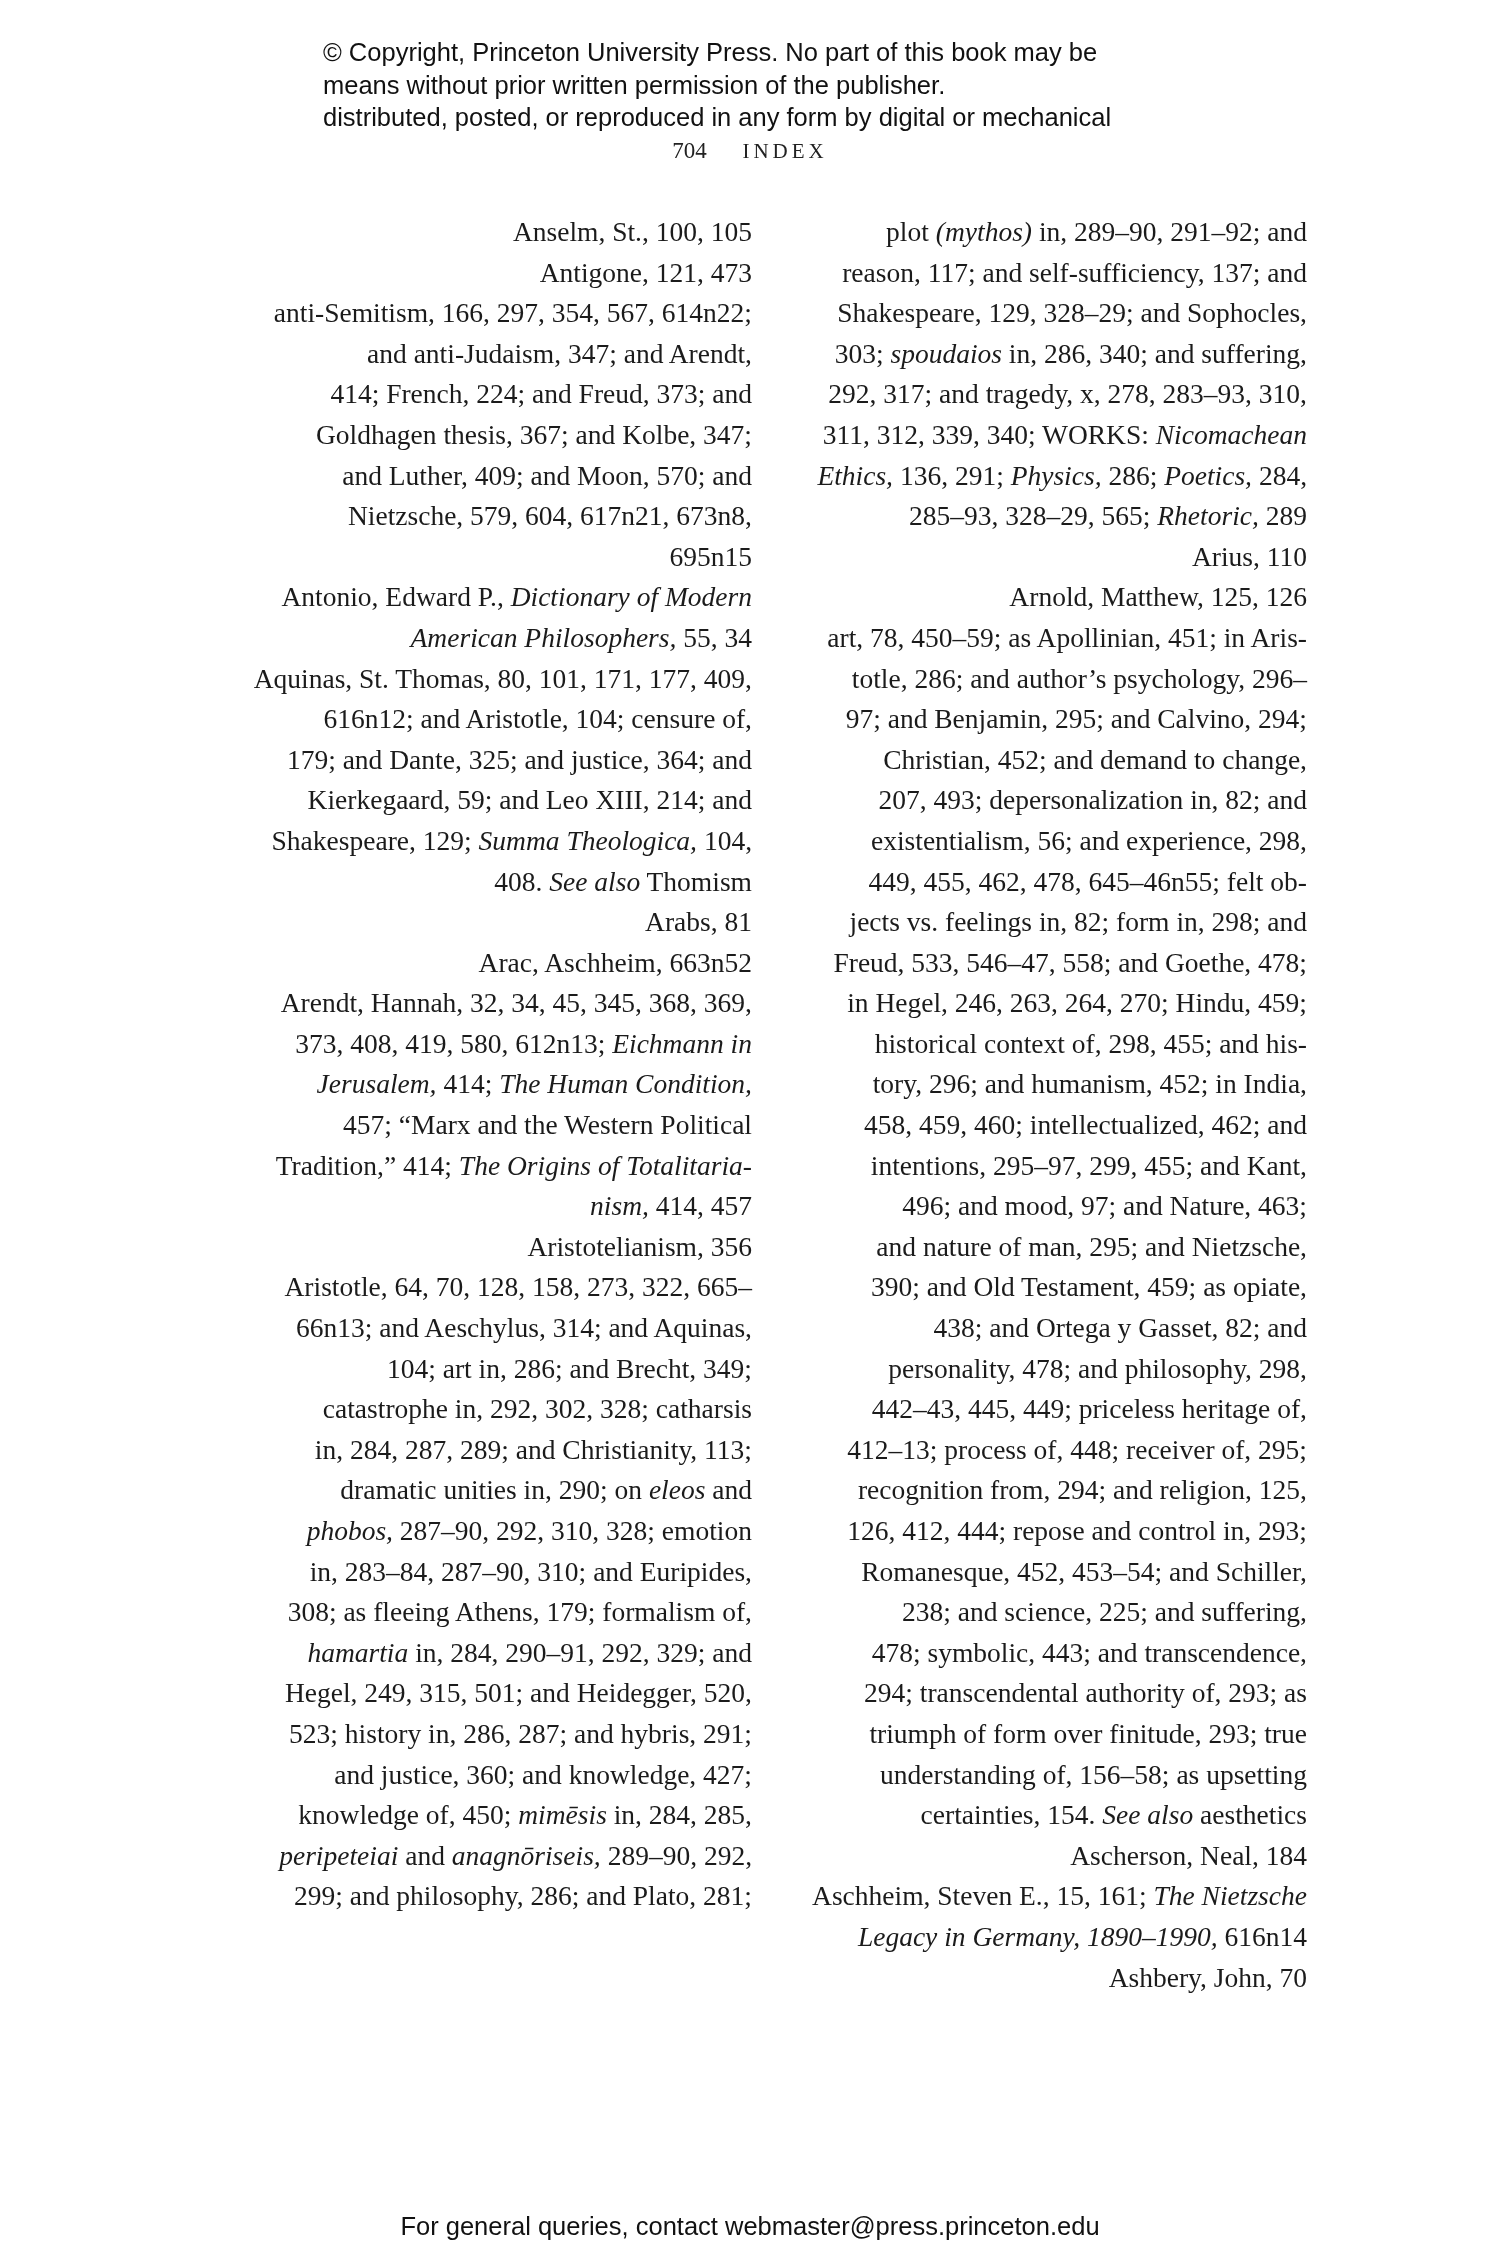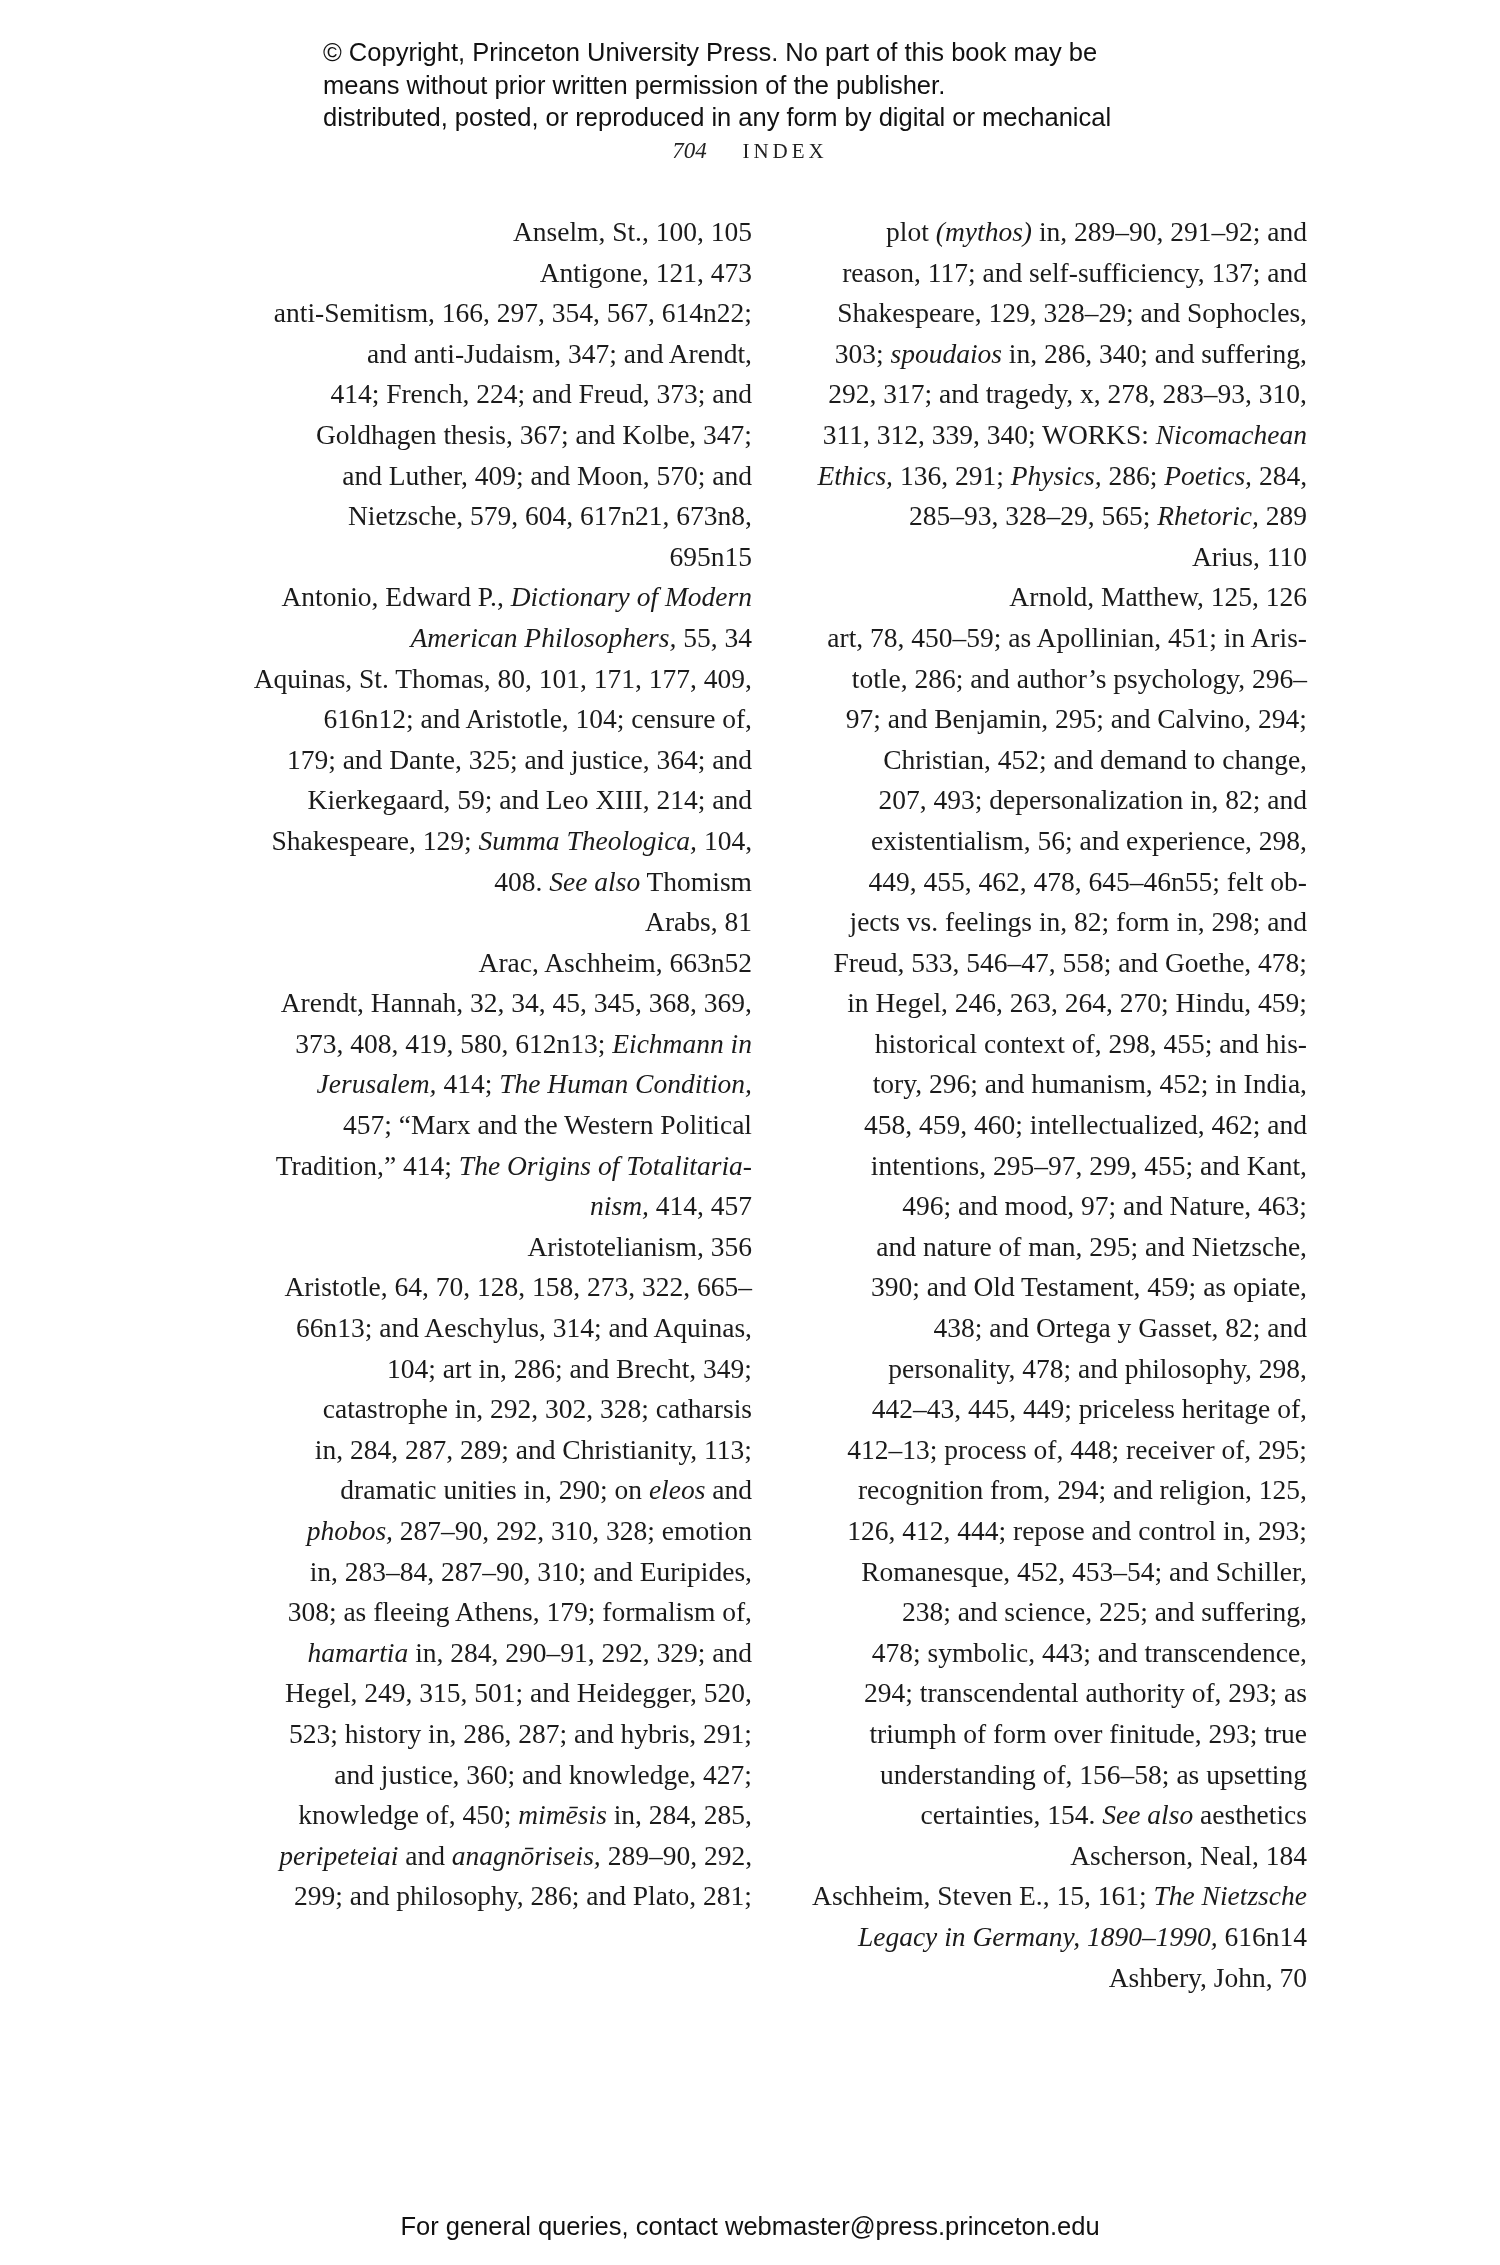--- a/index.html
+++ b/index.html
@@ -6,21 +6,21 @@
   body { width: 1500px; height: 2265px; position: relative; overflow: hidden; color: #1a1a1a; }
   .copyright {
     position: absolute; left: 323px; top: 12px; width: 900px;
     font-family: "Liberation Sans", sans-serif; font-size: 25.5px; line-height: 32.5px; color: #111; margin-top: 24px;
   }
   .copyright div { white-space: nowrap; }
   .running-head {
     position: absolute; top: 138px; left: 0; width: 1500px; text-align: center;
     font-family: "Liberation Serif", serif; font-size: 23px; color: #222;
   }
-  .running-head .pg { margin-right: 30px; font-style: italic; }
+  .running-head .pg { margin-right: 30px; }
   .running-head .ttl { letter-spacing: 4px; font-size: 21px; }
   .col { position: absolute; top: 212px; font-family: "Liberation Serif", serif; font-size: 27.5px; color: #1b1b1b; text-align: right; }
   .col.left { left: 232px; width: 520px; }
   .col.right { left: 787px; width: 520px; }
   .line { height: 40.6px; line-height: 40.6px; white-space: nowrap; }
   .line.cont { padding-left: 30px; }
   .line i { font-style: italic; }
   .footer {
     position: absolute; top: 2212px; left: 0; width: 1500px; text-align: center;
     font-family: Liberation Sans, sans-serif; font-size: 25.5px; color: #111;

